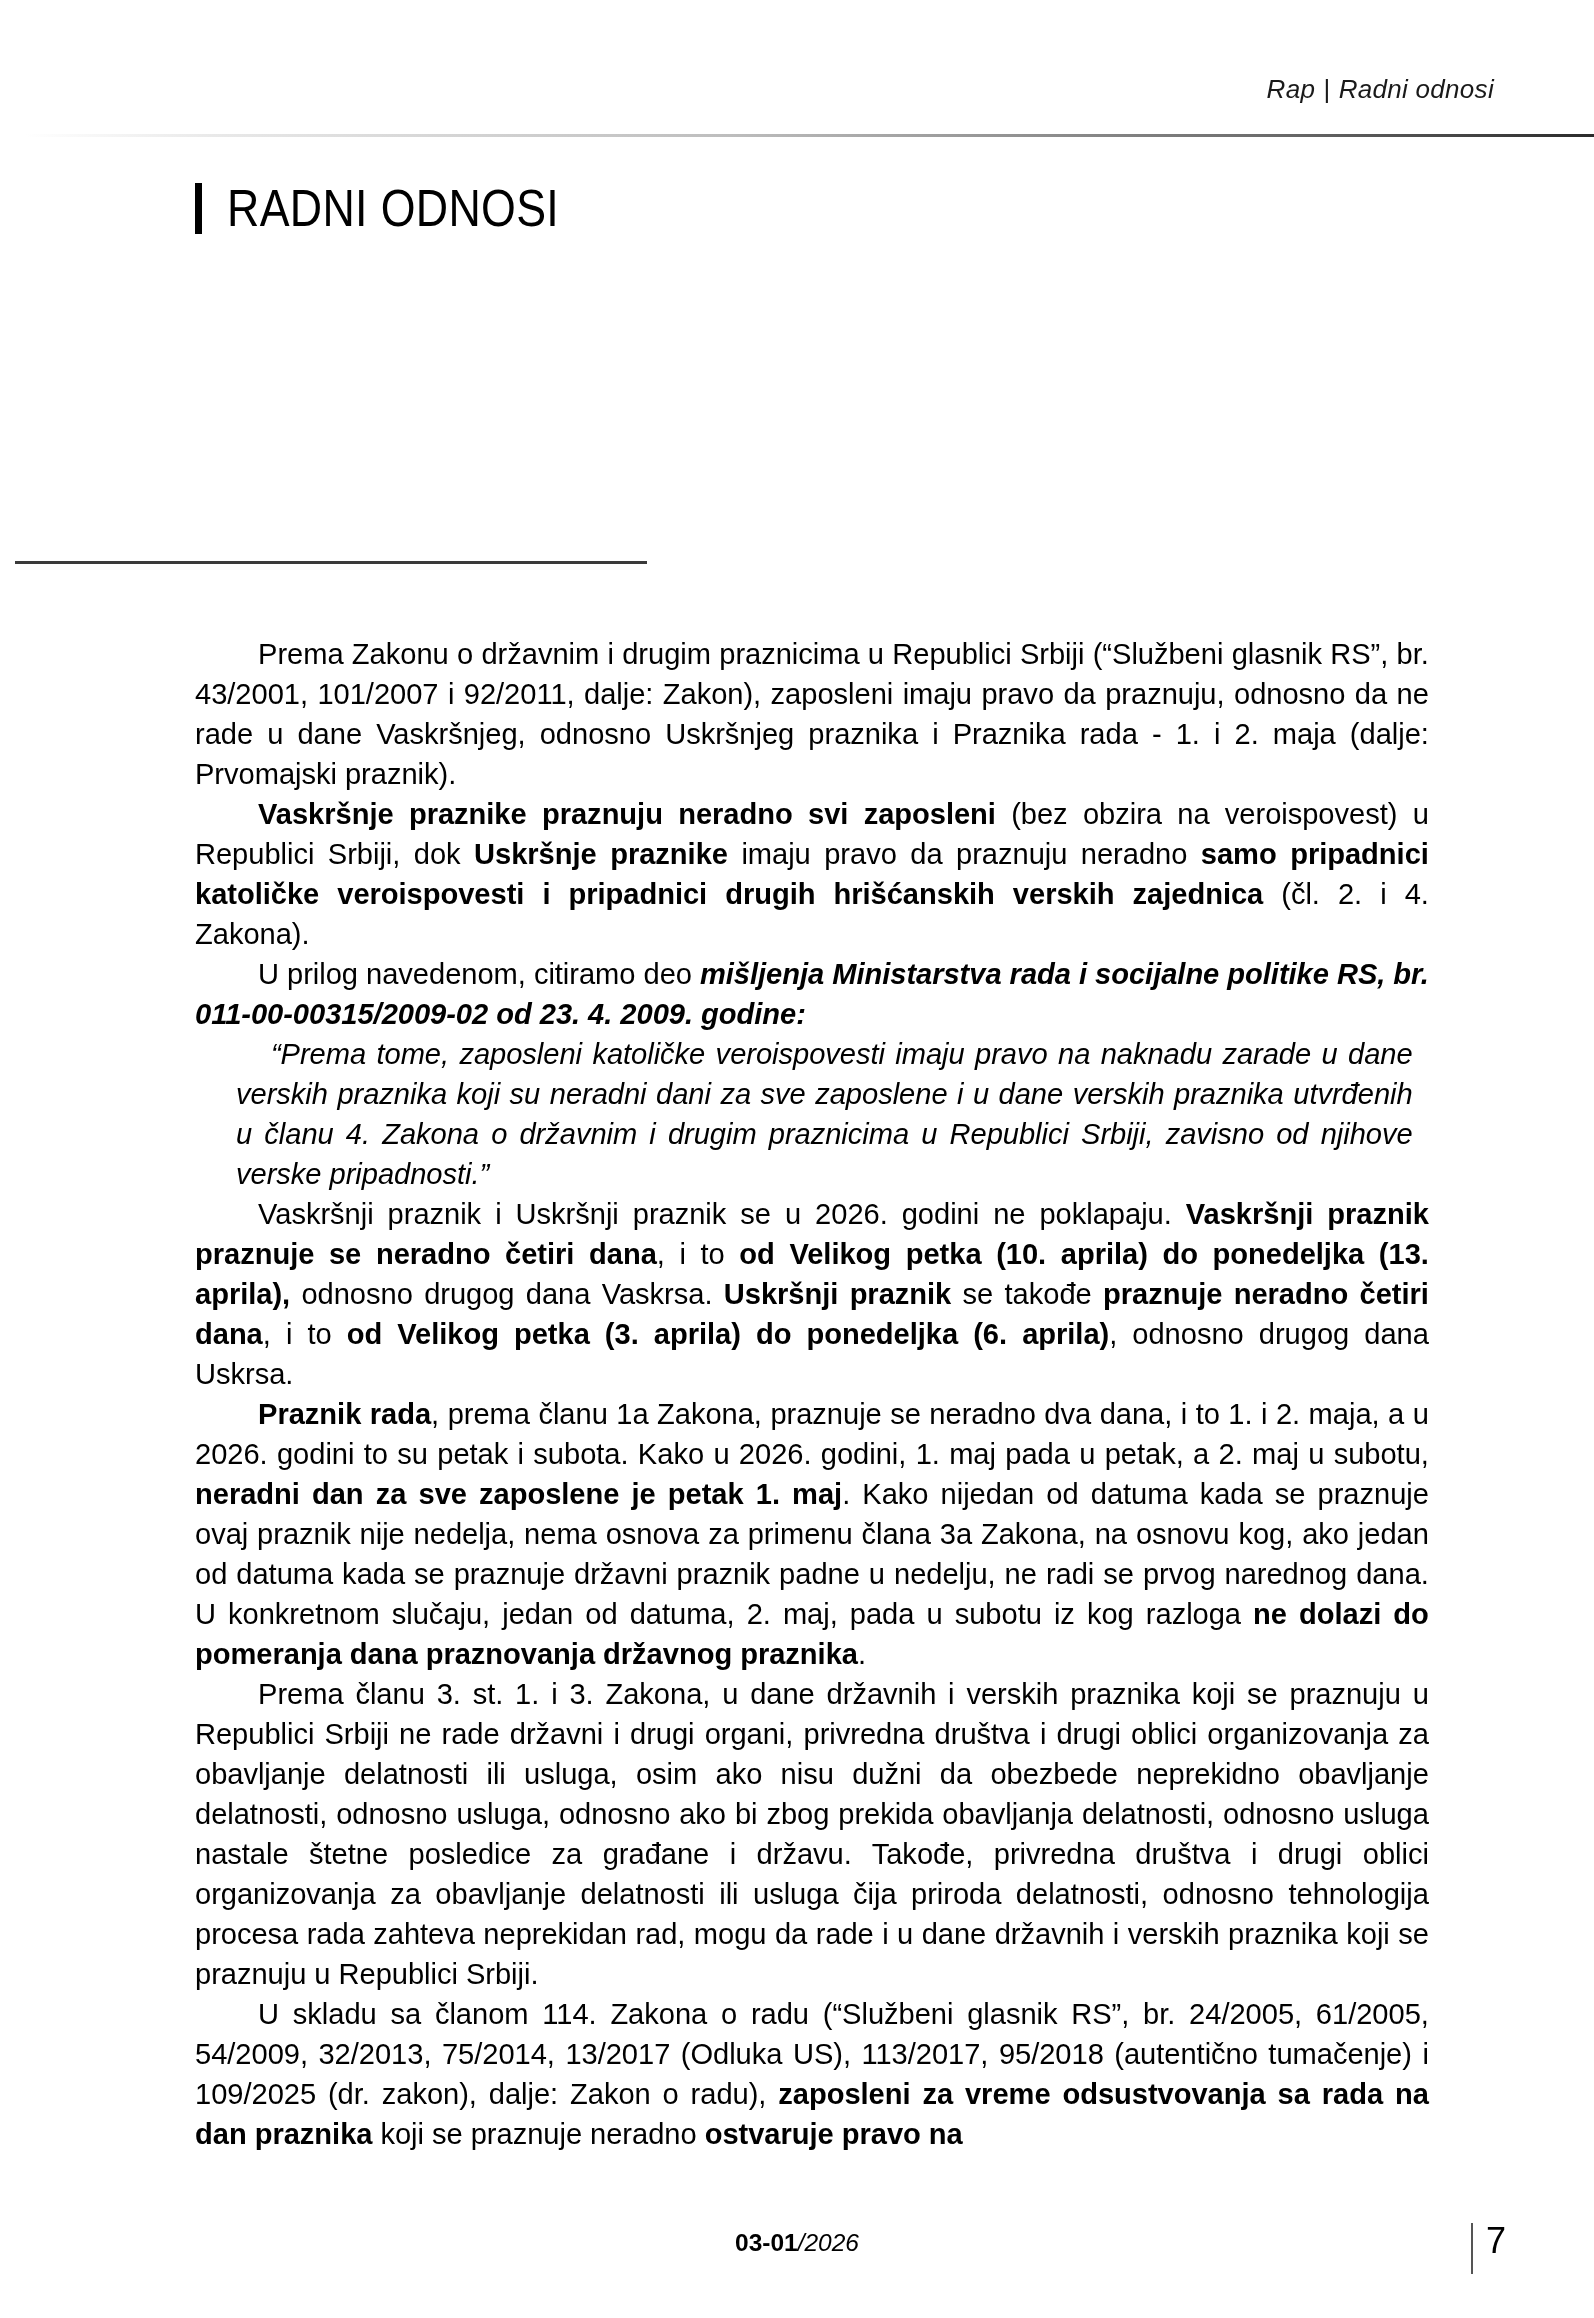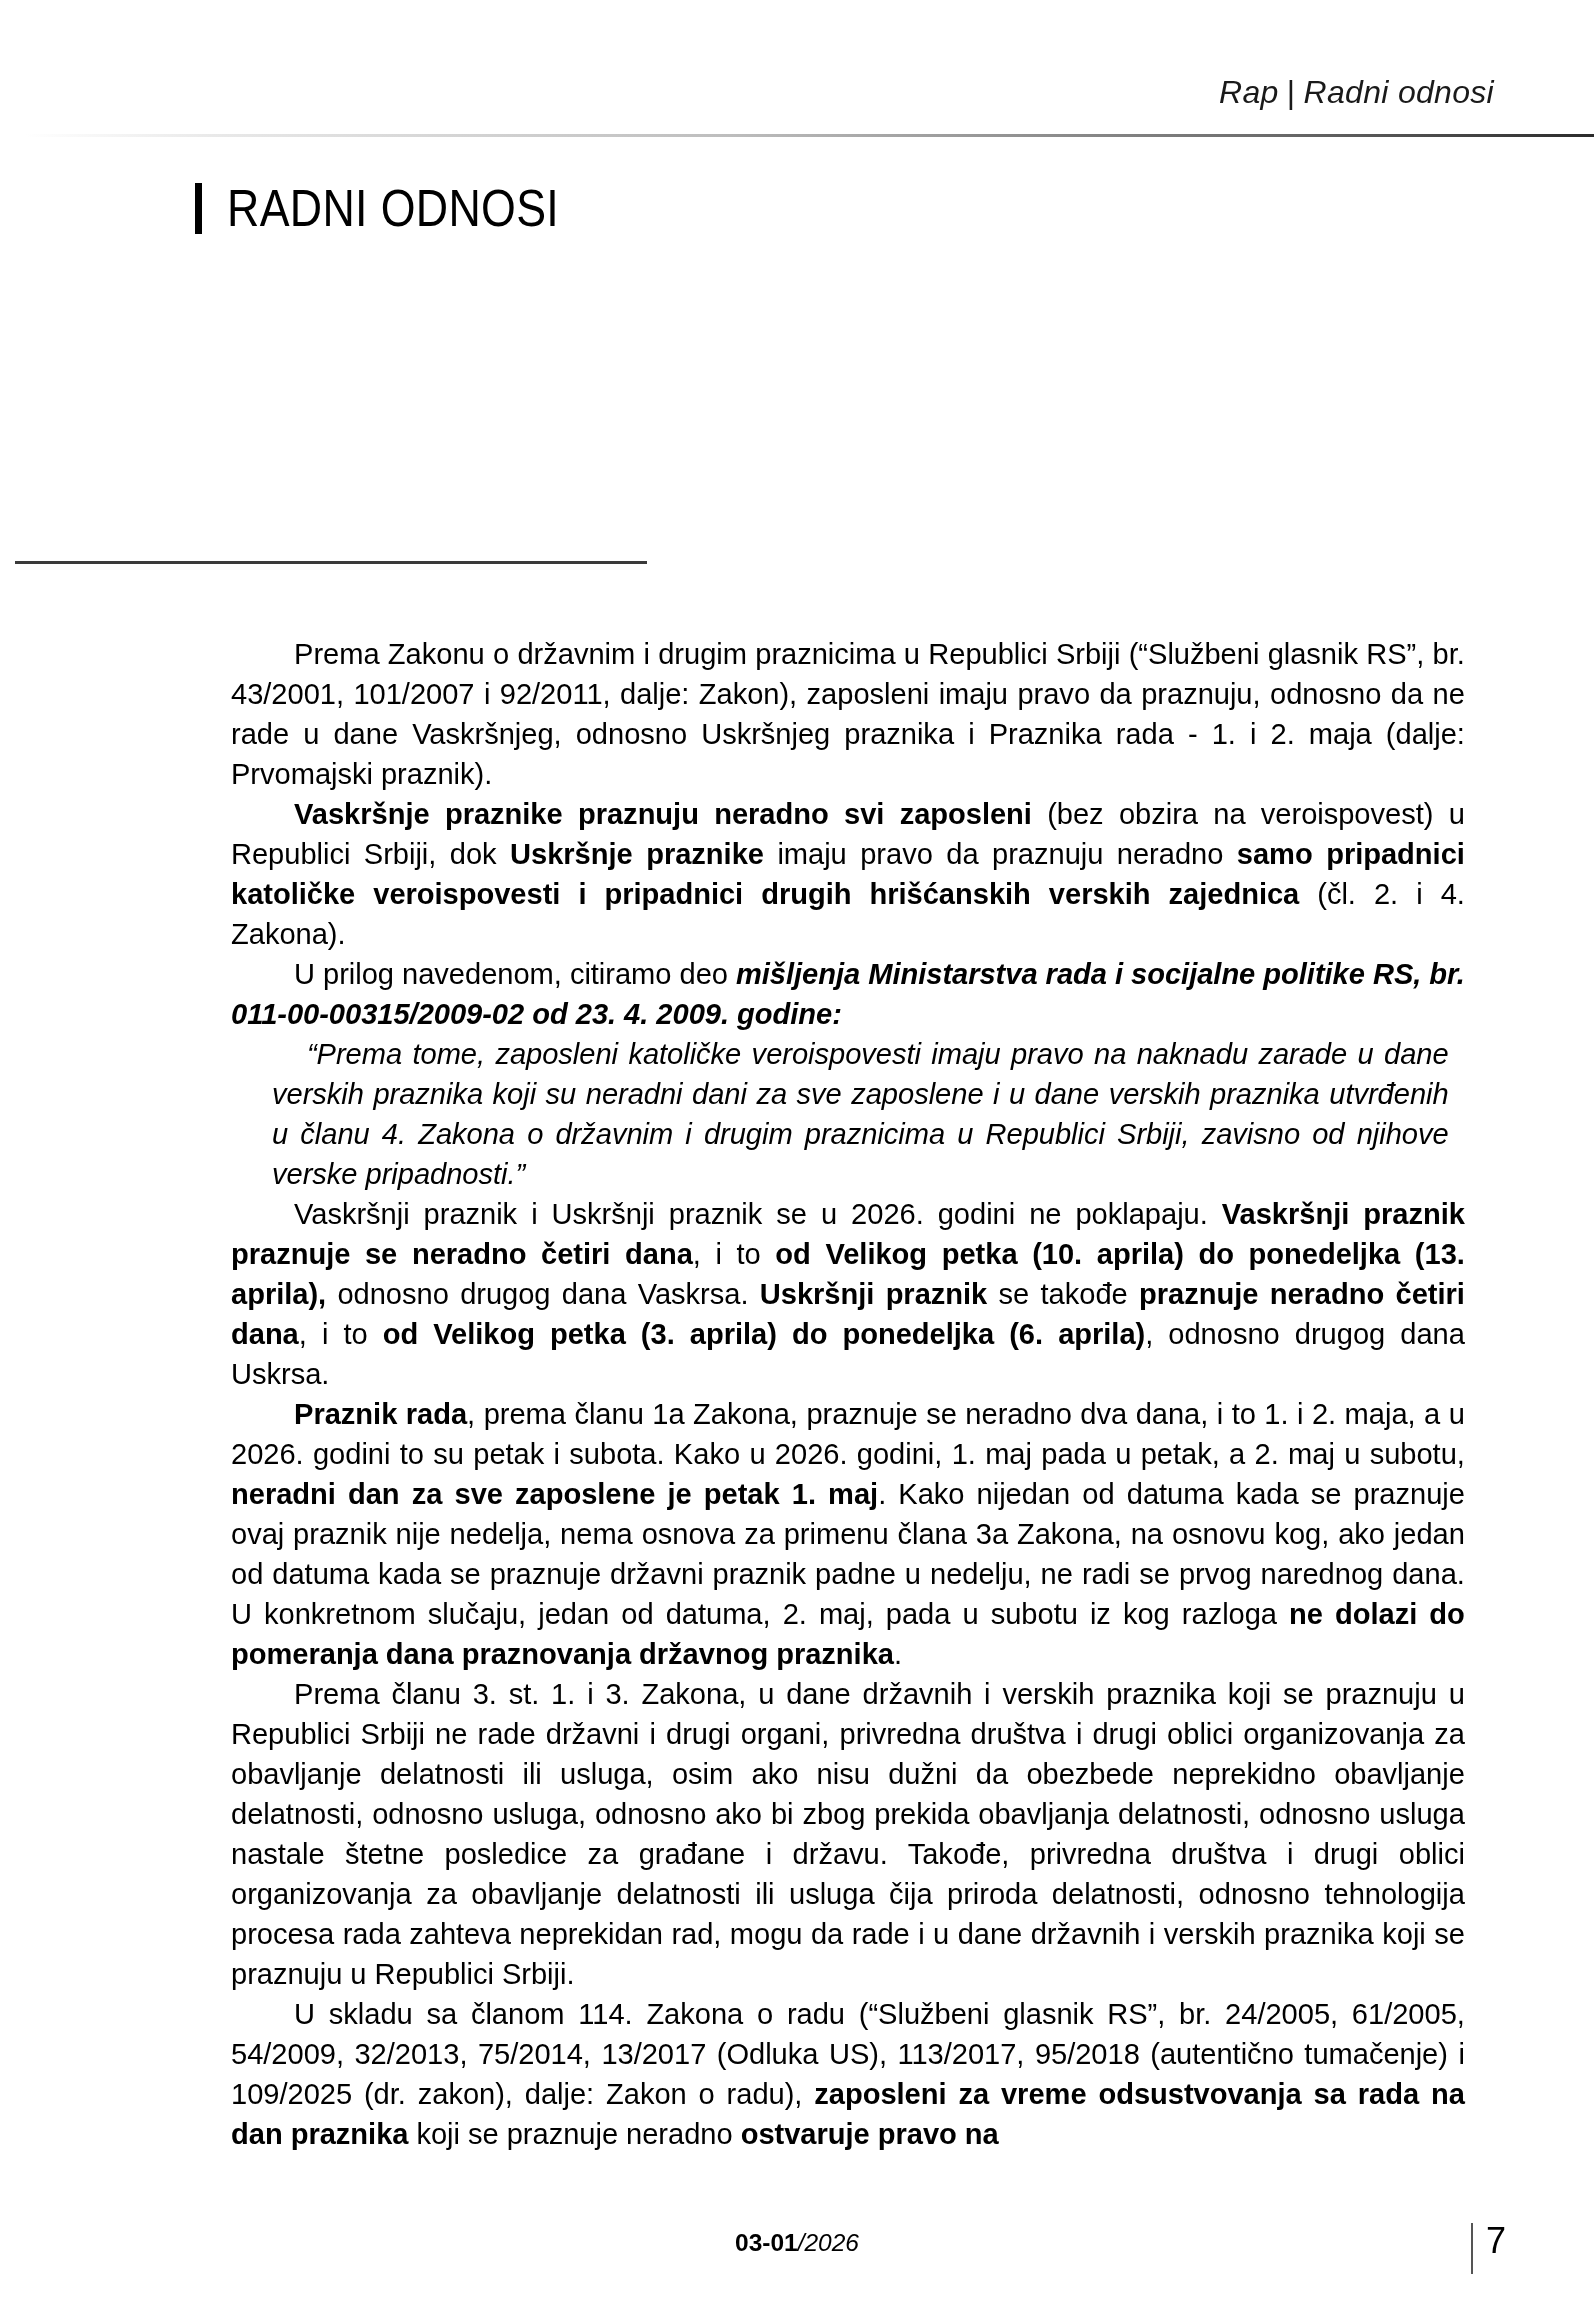--- a/index.html
+++ b/index.html
@@ -18,21 +18,21 @@
     background: #ffffff;
     overflow: hidden;
   }
 
   
   .running-header {
     position: absolute;
     top: 74px;
     right: 100px;
     font-style: italic;
-    font-size: 32px;
+    font-size: 26px;
     letter-spacing: 0.3px;
     color: #1a1a1a;
     white-space: nowrap;
   }
   .running-header .sep {
     display: inline-block;
     padding: 0 8.2px;
     font-style: normal;
     font-weight: 300;
   }
@@ -93,21 +93,20 @@
     height: 2.5px;
     background: #3a3a3a;
   }
 
   
   .body-col {
     position: absolute;
     left: 195px;
     top: 634px;
     width: 1272px;
-    margin-left: 36px;
   }
   p.para {
     margin: 0;
     text-align: justify;
     text-indent: 65px;
     font-size: 30px;
     line-height: 40px;
     letter-spacing: -0.04px;
     word-spacing: 0px;
     transform: scaleX(0.97);

